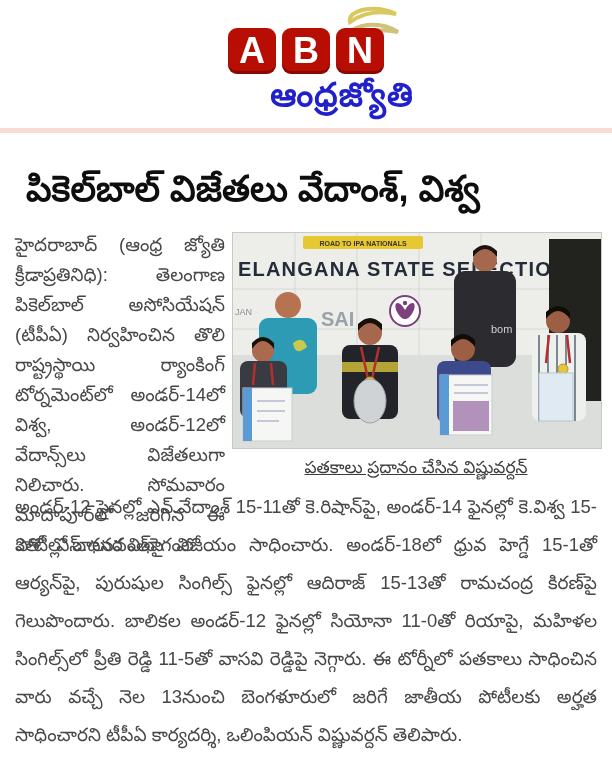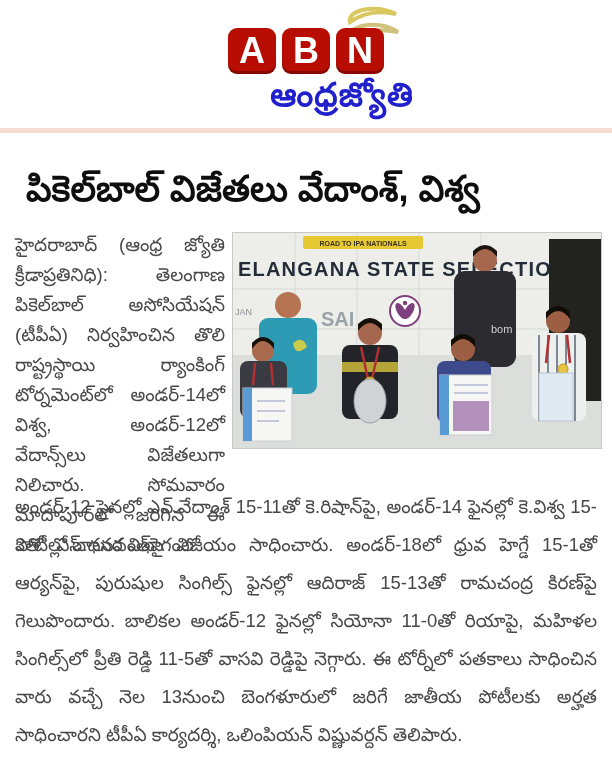--- a/index.html
+++ b/index.html
@@ -158,19 +158,20 @@
               <line x1="315" y1="102" x2="315" y2="188"></line>
             <line x1="324" y1="102" x2="324" y2="188"></line>
               <line x1="333" y1="102" x2="333" y2="188"></line>
             <line x1="342" y1="102" x2="342" y2="188"></line>
           </g>
           <path d="M316 102 L313 130 M334 102 L337 130" stroke="#b23030" stroke-width="2.5" fill="none"></path>
           <circle cx="330" cy="136" r="5" fill="#e7c43f" stroke="#b89a24"></circle>
           <rect x="306" y="140" width="34" height="48" fill="#dfeaf2" stroke="#b9c4ce"></rect>
         </g>
       </svg>
+      <figcaption class="photo-caption">పతకాలు ప్రదానం చేసిన విష్ణువర్దన్</figcaption>
     </figure>
   </div>
 
   <p class="body-text">అండర్-12 ఫైనల్లో ఎన్.వేదాంశ్ 15-11తో కె.రిషాన్‌పై, అండర్-14 ఫైనల్లో కె.విశ్వ 15-3తో ఎస్.ధనవంత్‌పై విజయం సాధించారు. అండర్-18లో ధ్రువ హెగ్డే 15-1తో ఆర్యన్‌పై, పురుషుల సింగిల్స్ ఫైనల్లో ఆదిరాజ్ 15-13తో రామచంద్ర కిరణ్‌పై గెలుపొందారు. బాలికల అండర్-12 ఫైనల్లో సియోనా 11-0తో రియాపై, మహిళల సింగిల్స్‌లో ప్రీతి రెడ్డి 11-5తో వాసవి రెడ్డిపై నెగ్గారు. ఈ టోర్నీలో పతకాలు సాధించిన వారు వచ్చే నెల 13నుంచి బెంగళూరులో జరిగే జాతీయ పోటీలకు అర్హత సాధించారని టీపీఏ కార్యదర్శి, ఒలింపియన్ విష్ణువర్దన్ తెలిపారు.</p>
 
 
 </div>
 
 </body></html>

